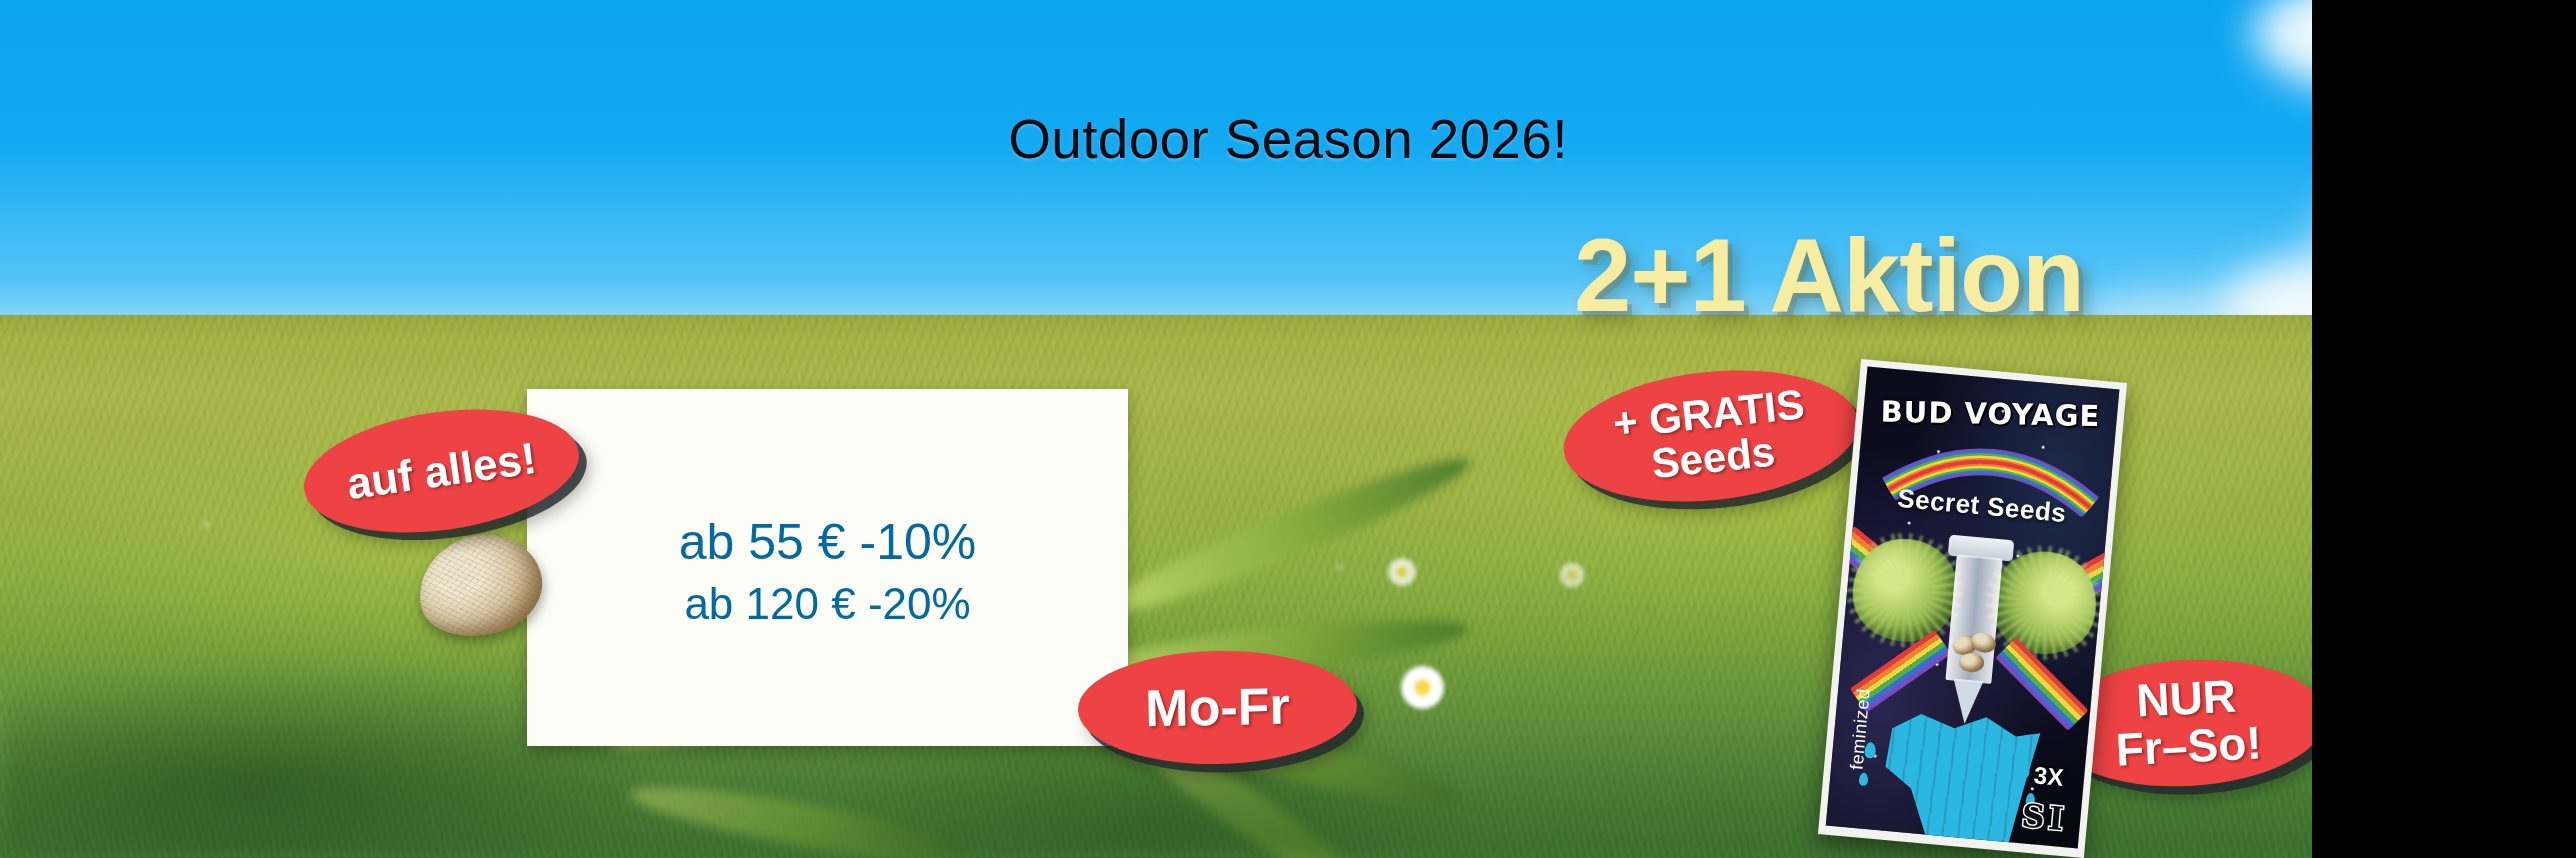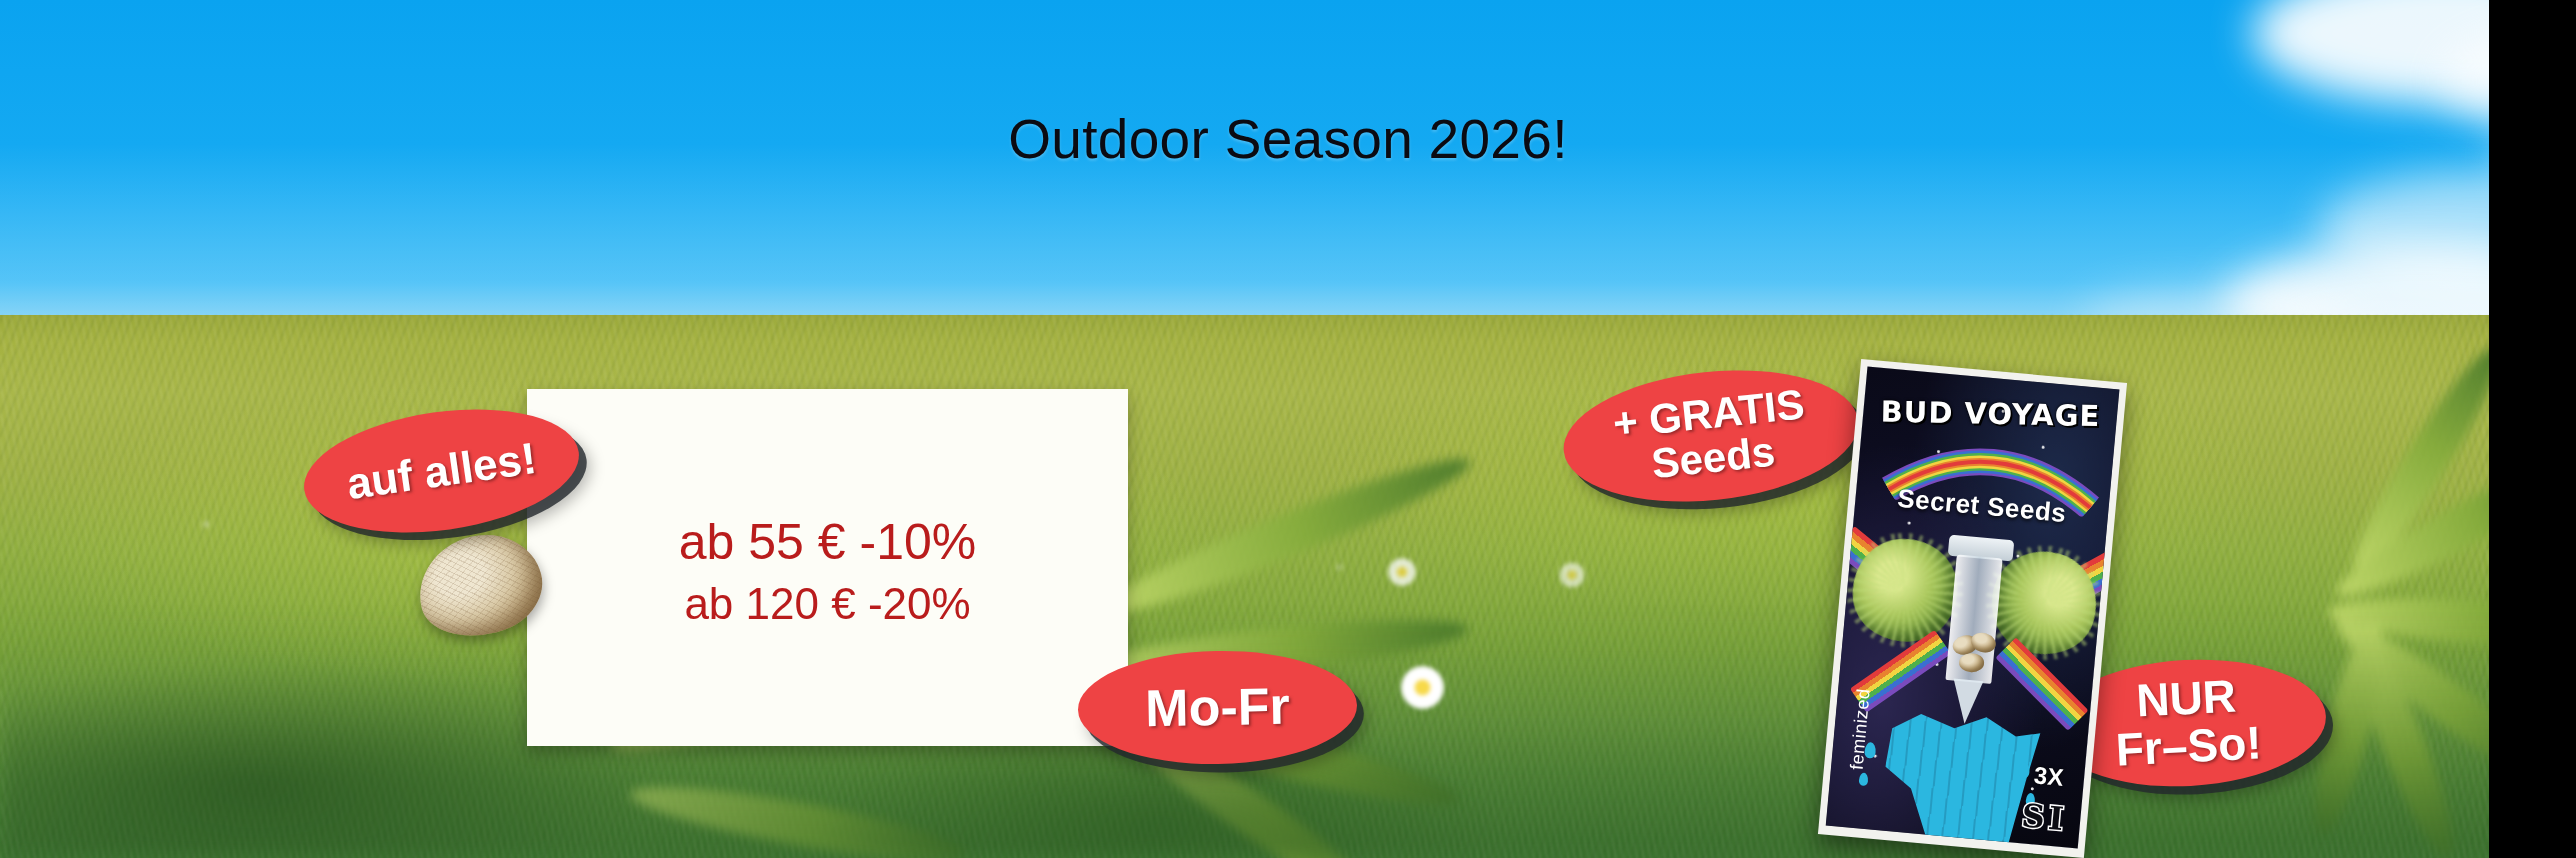--- a/index.html
+++ b/index.html
@@ -1,20 +1,20 @@
 <!DOCTYPE html>
 <html><head>
 <meta charset="utf-8">
 <style>
   * { margin:0; padding:0; box-sizing:border-box; }
   html,body { width:2576px; height:859px; overflow:hidden; background:#000; }
 
   .banner {
     position:relative;
-    width:2489px; height:859px;
+    width:2312px; height:859px;
     overflow:hidden;
     font-family:"Liberation Sans", sans-serif;
   }
 
   
   .sky {
     position:absolute; left:0; top:0; width:2576px; height:322px;
     background:linear-gradient(to bottom,#0aa3f0 0%,#14a9f2 45%,#2fb7f6 88%,#59c4f3 100%);
   }
   .cloud { position:absolute; border-radius:50%; background:#fff; filter:blur(21px); }
@@ -113,21 +113,21 @@
   .panel {
     position:absolute; left:527px; top:389px;
     width:601px; height:357px;
     background:#fdfdf7;
     box-shadow:0 5.7px 15.3px rgba(0,0,0,.28);
     display:flex; flex-direction:column;
     align-items:center; justify-content:center;
     gap:5.7px;
     padding:25px 9.5px 17px;
   }
-  .tier { color:#b91c1c; font-weight:400; white-space:nowrap; line-height:1.18; }
+  .tier { color:#0369a1; font-weight:400; white-space:nowrap; line-height:1.18; }
   .tier.t0 { font-size:50px; }
   .tier.t1 { font-size:57px; }
   .tier.t2 { font-size:44px; }
 
   
   .seed {
     position:absolute; left:418px; top:536px;
     width:124px; height:99px;
     border-radius:52% 48% 46% 54% / 58% 54% 46% 42%;
     background:
@@ -367,20 +367,21 @@
     <div class="petals"></div>
   </div>
   <div class="daisy" style="left:1383px; top:553px; width:38px; height:38px; opacity:.75;">
     <div class="petals"></div>
   </div>
   <div class="daisy" style="left:1555px; top:558px; width:34px; height:34px; opacity:.6;">
     <div class="petals"></div>
   </div>
 
   <div class="kicker">Outdoor Season 2026!</div>
+  <div class="headline right">2+1 Aktion</div>
 
   <div class="panel">
     <div class="tier t0">ab 55 € -10%</div>
     <div class="tier t2">ab 120 € -20%</div>
   </div>
 
   <div class="seed"></div>
 
   <div class="badge auf-alles">
     <span>auf alles!</span>

